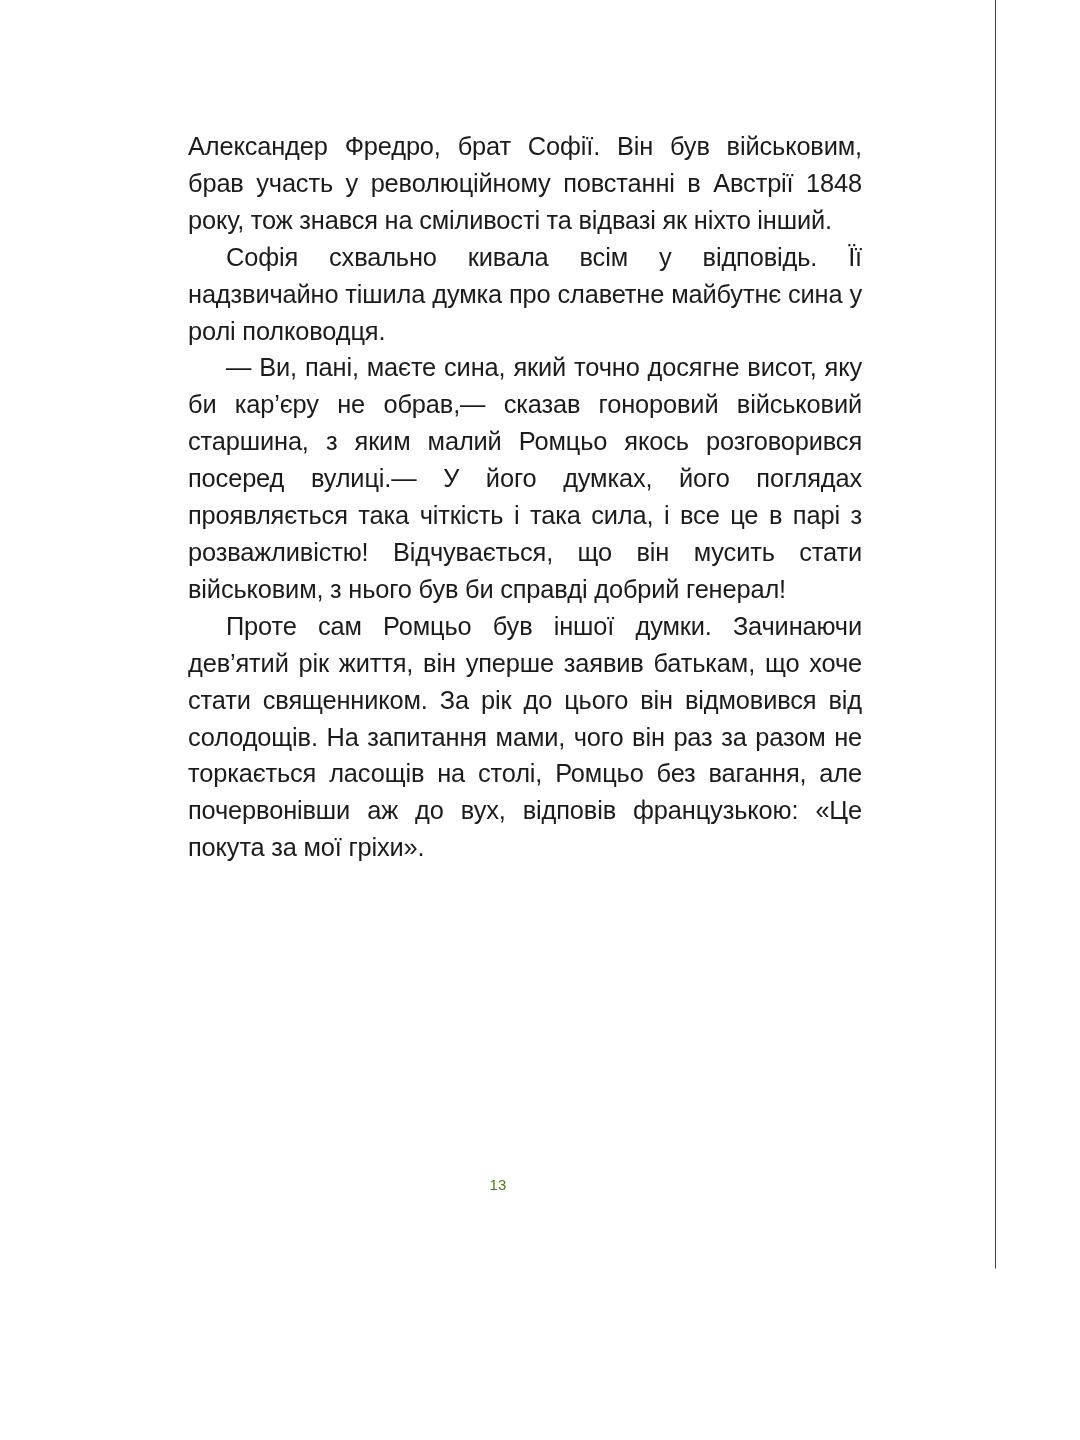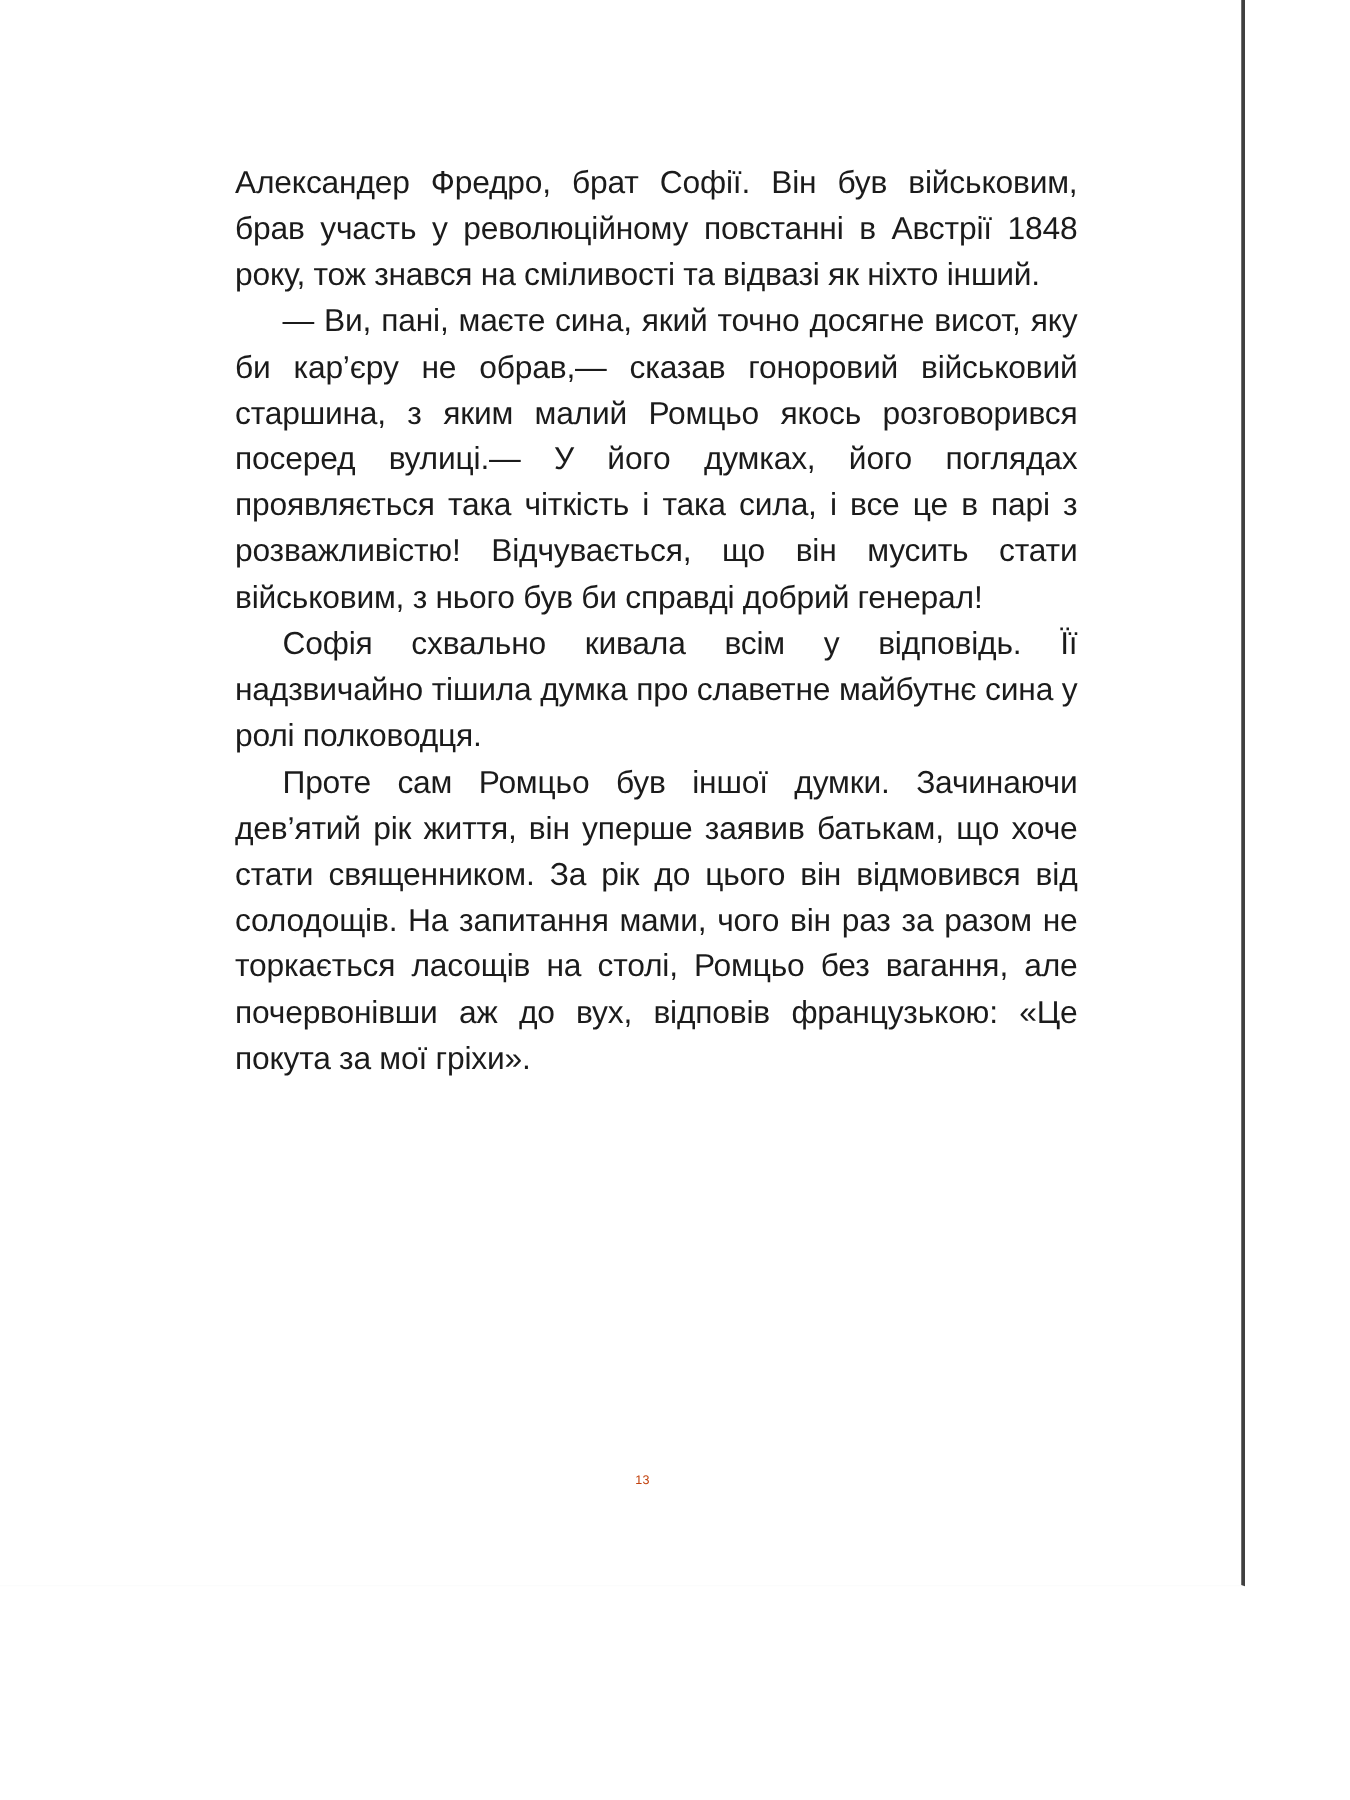--- a/index.html
+++ b/index.html
@@ -16,21 +16,21 @@
   }
 
   .page-sheet {
     position: absolute;
     left: 0;
     top: 0;
     width: 996px;
     height: 1269px;
     background: #ffffff;
     box-sizing: border-box;
-    border-right: 3px solid #404040;
+    border-right: 1px solid #404040;
     border-bottom: 1px solid #fbfcfc;
   }
 
   .text-block {
     position: absolute;
     left: 188px;
     top: 128px;
     width: 674px;
   }
 
@@ -50,34 +50,33 @@
   .para.first {
     text-indent: 0;
   }
 
   .page-number {
     position: absolute;
     left: 0;
     top: 1176px;
     width: 996px;
     text-align: center;
-    font-size: 10px;
+    font-size: 15px;
     line-height: 18px;
-    color: #c2410c;
+    color: #4d7c0f;
     letter-spacing: 0.2px;
-    margin-left: 16px;
   }
 </style>
 </head>
 <body>
 
 <div class="page-sheet">
 
   <div class="text-block">
     <p class="para first">Александер Фредро, брат Софії. Він був військовим, брав участь у революційному повстанні в Австрії 1848 року, тож знався на сміливості та відвазі як ніхто інший.</p>
+    <p class="para">Софія схвально кивала всім у відповідь. Її надзвичайно тішила думка про славетне майбутнє сина у ролі полководця.</p>
     <p class="para">— Ви, пані, маєте сина, який точно досягне висот, яку би кар’єру не обрав,— сказав гоноровий військовий старшина, з яким малий Ромцьо якось розговорився посеред вулиці.— У його думках, його поглядах проявляється така чіткість і така сила, і все це в парі з розважливістю! Відчувається, що він мусить стати військовим, з нього був би справді добрий генерал!</p>
-    <p class="para">Софія схвально кивала всім у відповідь. Її надзвичайно тішила думка про славетне майбутнє сина у ролі полководця.</p>
     <p class="para">Проте сам Ромцьо був іншої думки. Зачинаючи дев’ятий рік життя, він уперше заявив батькам, що хоче стати священником. За рік до цього він відмовився від солодощів. На запитання мами, чого він раз за разом не торкається ласощів на столі, Ромцьо без вагання, але почервонівши аж до вух, відповів французькою: «Це покута за мої гріхи».</p>
   </div>
 
   <div class="page-number">13</div>
 
 </div>
 
 </body></html>

